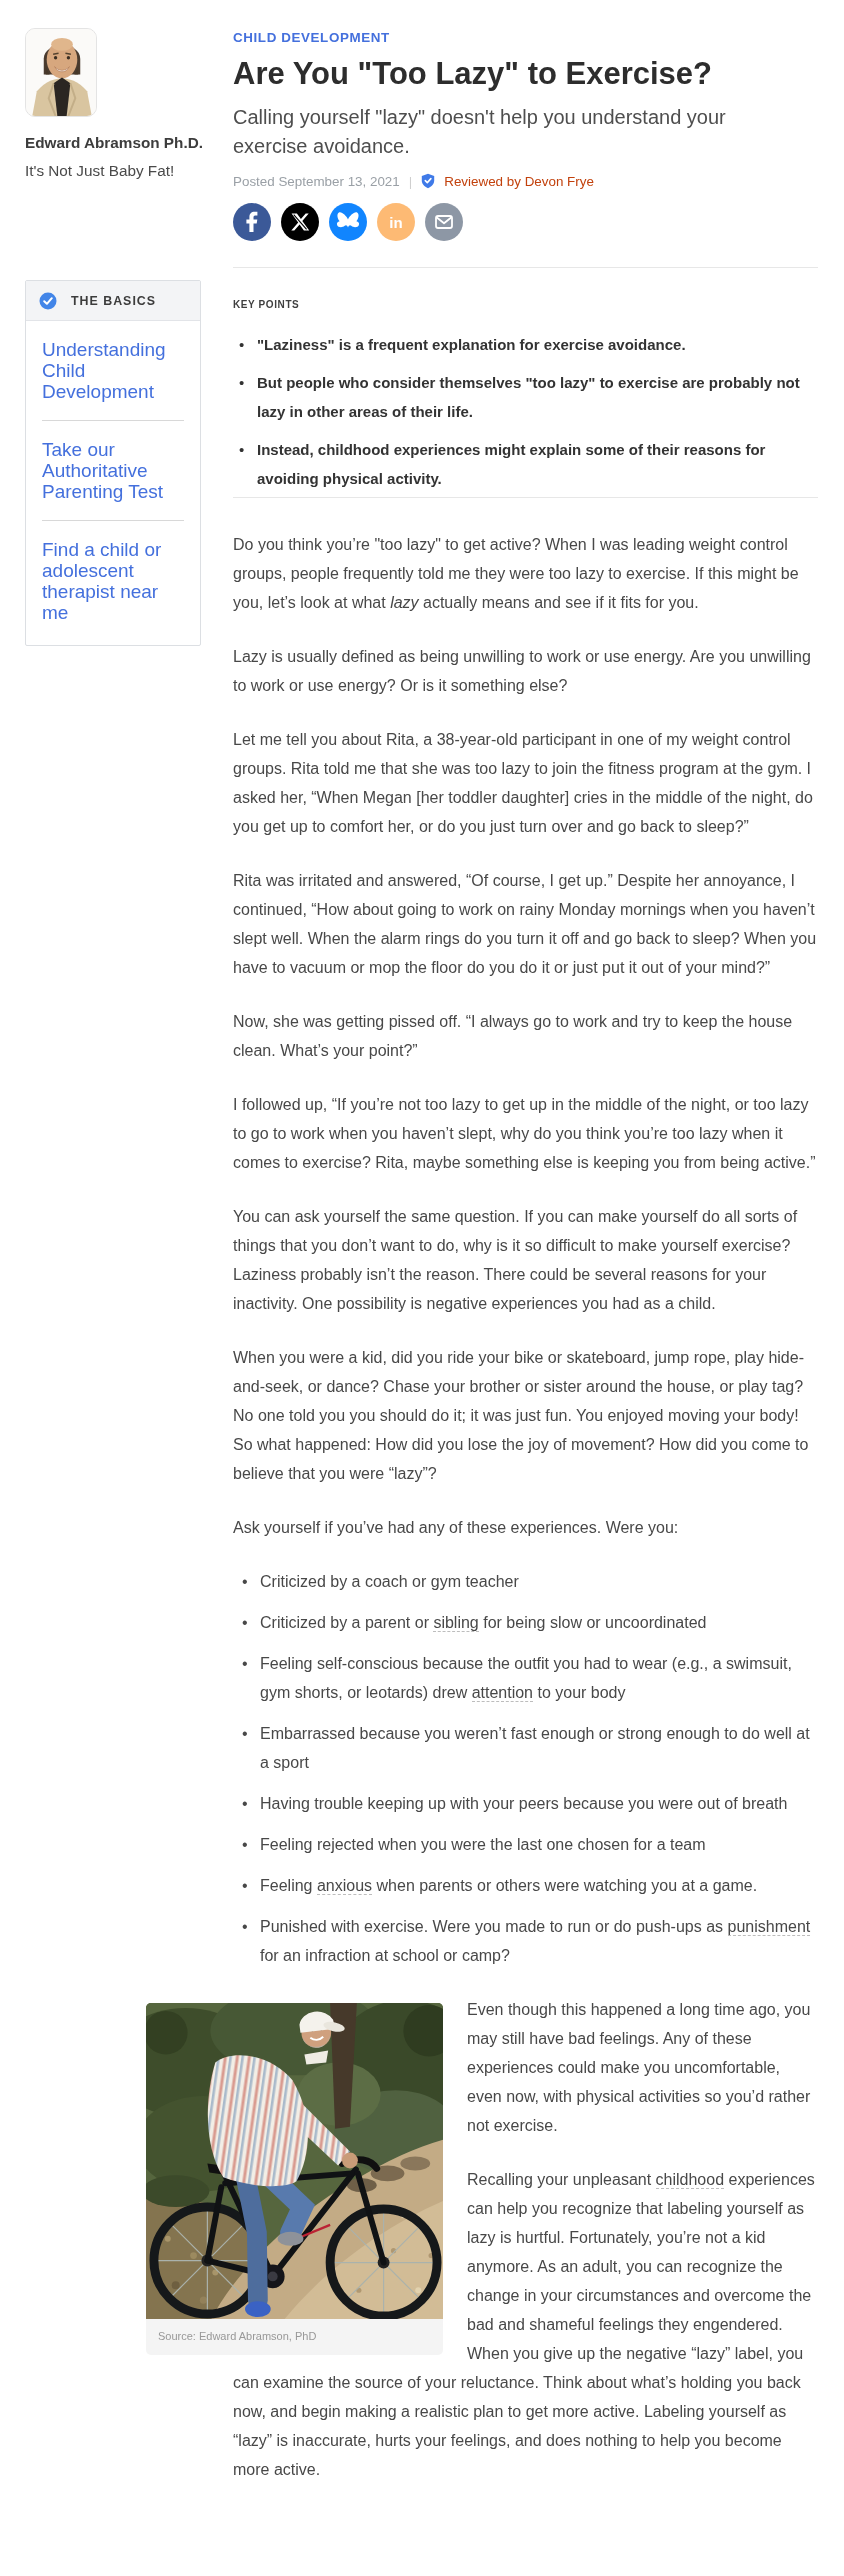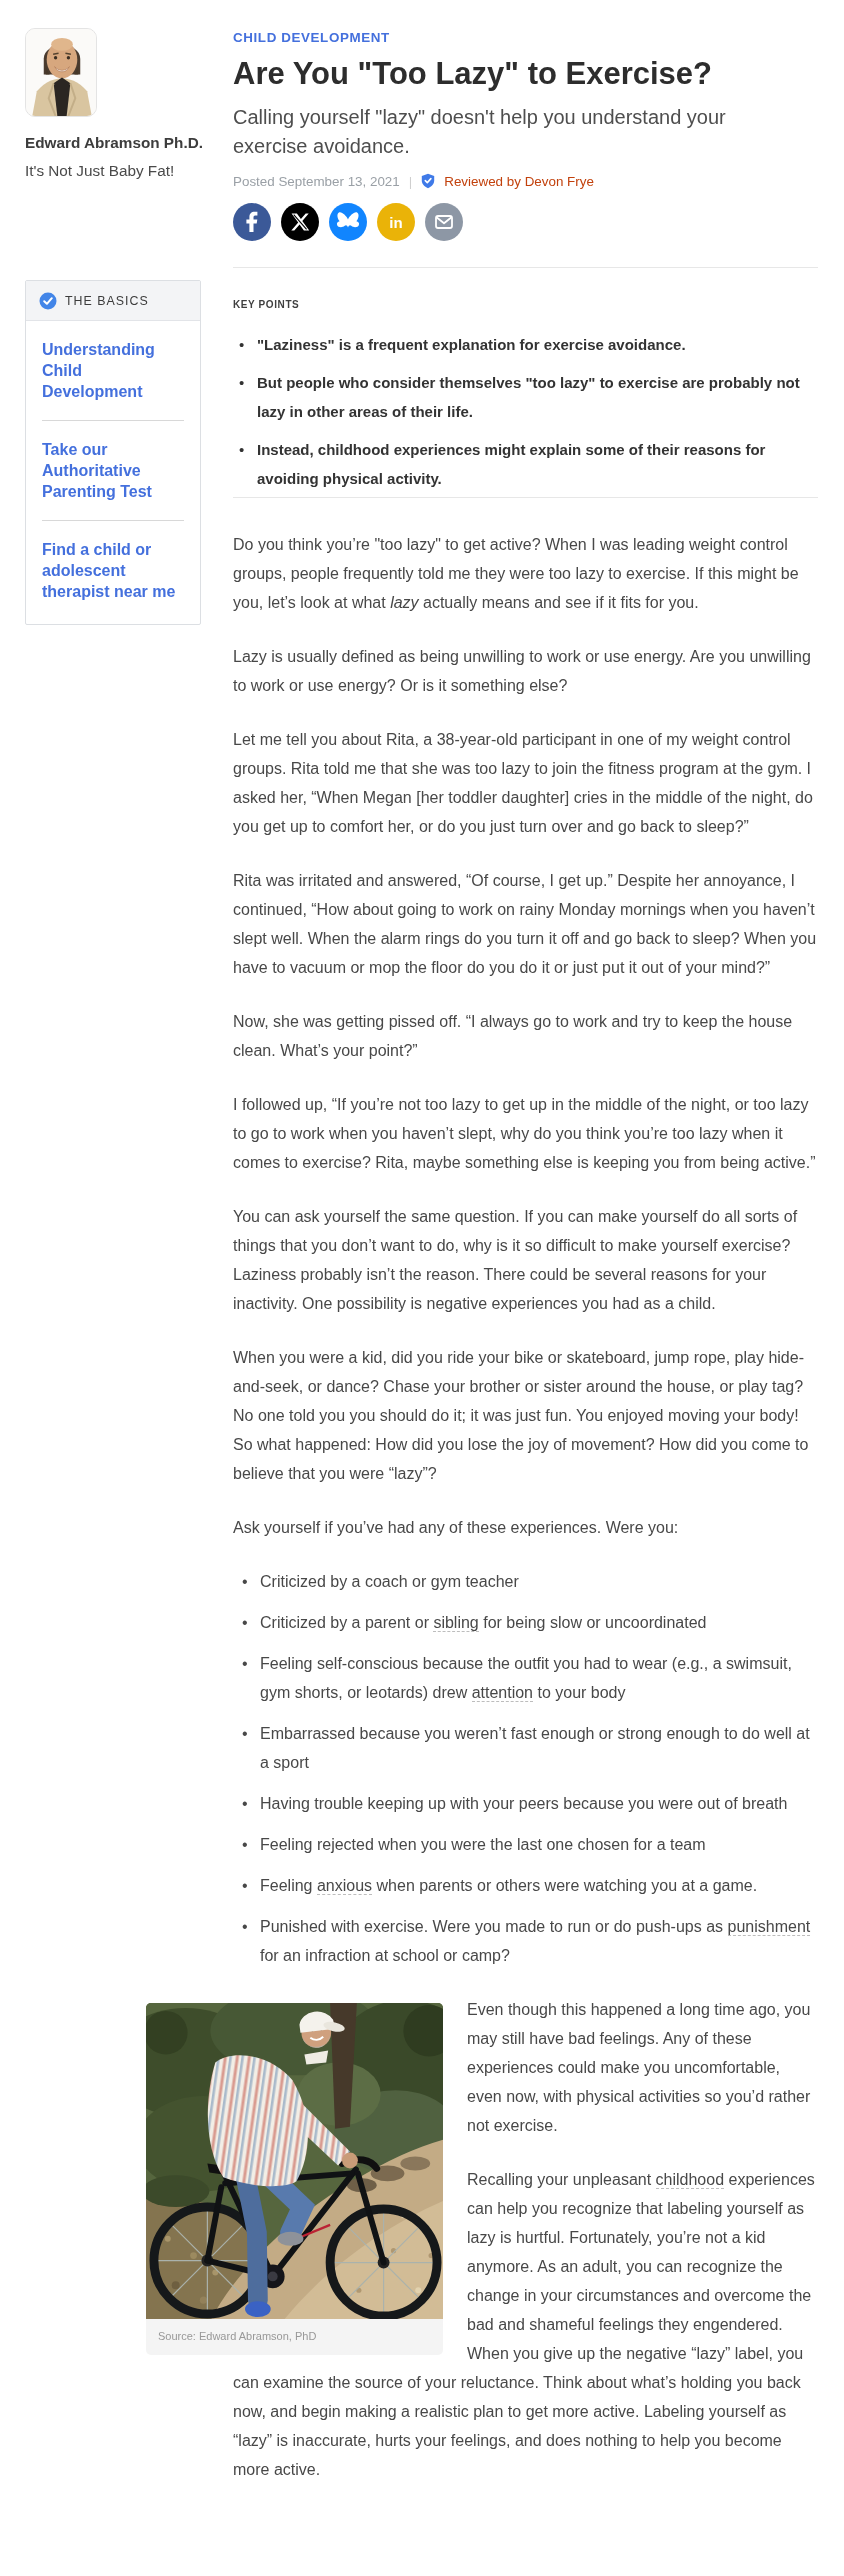--- a/index.html
+++ b/index.html
@@ -15,24 +15,24 @@
   .rail { position:absolute; left:25px; top:28px; width:184px; }
   .avatar { width:72px; height:89px; border:1px solid #e4e4e4; border-radius:10px;
             overflow:hidden; background:#fbfaf8; }
   .avatar svg { display:block; }
   .author-name { margin-top:16px; font-size:15.3px; font-weight:bold; color:#3d3d3d; line-height:19px; }
   .author-tagline { margin-top:9px; font-size:15.3px; color:#4a4a4a; line-height:19px; }
 
   .basics-box { position:absolute; left:25px; top:280px; width:176px;
                 border:1px solid #dcdfe3; border-radius:2px; background:#fff; }
   .basics-header { background:#f3f4f6; border-bottom:1px solid #e2e4e8; height:40px;
-                   display:flex; align-items:center; gap:8px; padding:0 13px;
-                   font-size:12.4px; font-weight:normal; letter-spacing:1px; color:#3c3c3c; }
+                   display:flex; align-items:center; gap:14px; padding:0 13px;
+                   font-size:12.4px; font-weight:bold; letter-spacing:1px; color:#3c3c3c; }
   .basics-links { padding:18px 16px 22px; }
-  .basics-link { display:block; color:#4470dd; font-size:16px; font-weight:bold;
+  .basics-link { display:block; color:#4470dd; font-size:19px; font-weight:normal;
                  line-height:21px; text-decoration:none; }
   .basics-divider { border-top:1px solid #d8d8d8; margin:18px 0; }
 
   
   .main { position:absolute; left:233px; top:28px; width:585px; }
   .category { display:inline-block; color:#4470dd; font-size:13.4px; font-weight:bold;
               letter-spacing:0.6px; text-decoration:none; margin-top:2px; }
   .title { margin:9px 0 0; font-size:31px; line-height:38px; font-weight:bold; color:#2d2d2d; }
   .dek { margin:10px 0 0; font-size:20px; line-height:29px; color:#4e4e4e; max-width:535px; }
   .byline { margin-top:12px; font-size:13.4px; color:#9aa0a6; display:flex; align-items:flex-end; gap:9px; }
@@ -144,21 +144,21 @@
           <svg width="38" height="38" viewBox="0 0 38 38">
             <path fill="#fff" d="M10.6 10.5h5.3l4 5.6 4.8-5.6h3l-6.4 7.4 6.9 9.6h-5.3l-4.3-6.1-5.3 6.1h-3l6.9-8z"></path>
             <path fill="none" stroke="#000" stroke-width="1.1" d="M12.7 11.6l12.9 14.8"></path>
           </svg>
         </a>
         <a href="#" class="share-btn" style="background: rgb(17, 133, 254);">
           <svg width="38" height="38" viewBox="0 0 38 38">
             <path fill="#fff" d="M19 16.4c-1.9-3.9-6.7-8.5-9.4-6.7-2.2 1.5-1 6.4 1 8.5-1.9.4-3.1 1.7-2.5 3.7.8 2.4 4.9 3.2 7.6.8 1.2-1.1 2.5-.7 3.3 1.9.8-2.6 2.1-3 3.3-1.9 2.7 2.4 6.8 1.6 7.6-.8.6-2-.6-3.3-2.5-3.7 2-2.1 3.2-7 1-8.5-2.7-1.8-7.5 2.8-9.4 6.7z"></path>
           </svg>
         </a>
-        <a href="#" class="share-btn" style="background: #eab308;">
+        <a href="#" class="share-btn" style="background: #fdba74;">
           <svg width="38" height="38" viewBox="0 0 38 38">
             <text x="19" y="25" text-anchor="middle" font-family="Liberation Sans, sans-serif" font-size="15" font-weight="bold" fill="#fff">in</text>
           </svg>
         </a>
         <a href="#" class="share-btn" style="background: rgb(141, 151, 165);">
           <svg width="38" height="38" viewBox="0 0 38 38">
             <rect x="11" y="13" width="16" height="12" rx="2" fill="none" stroke="#fff" stroke-width="1.8"></rect>
             <path d="M11.5 14.2 L19 20.3 L26.5 14.2" fill="none" stroke="#fff" stroke-width="1.8" stroke-linejoin="round"></path>
           </svg>
         </a>

